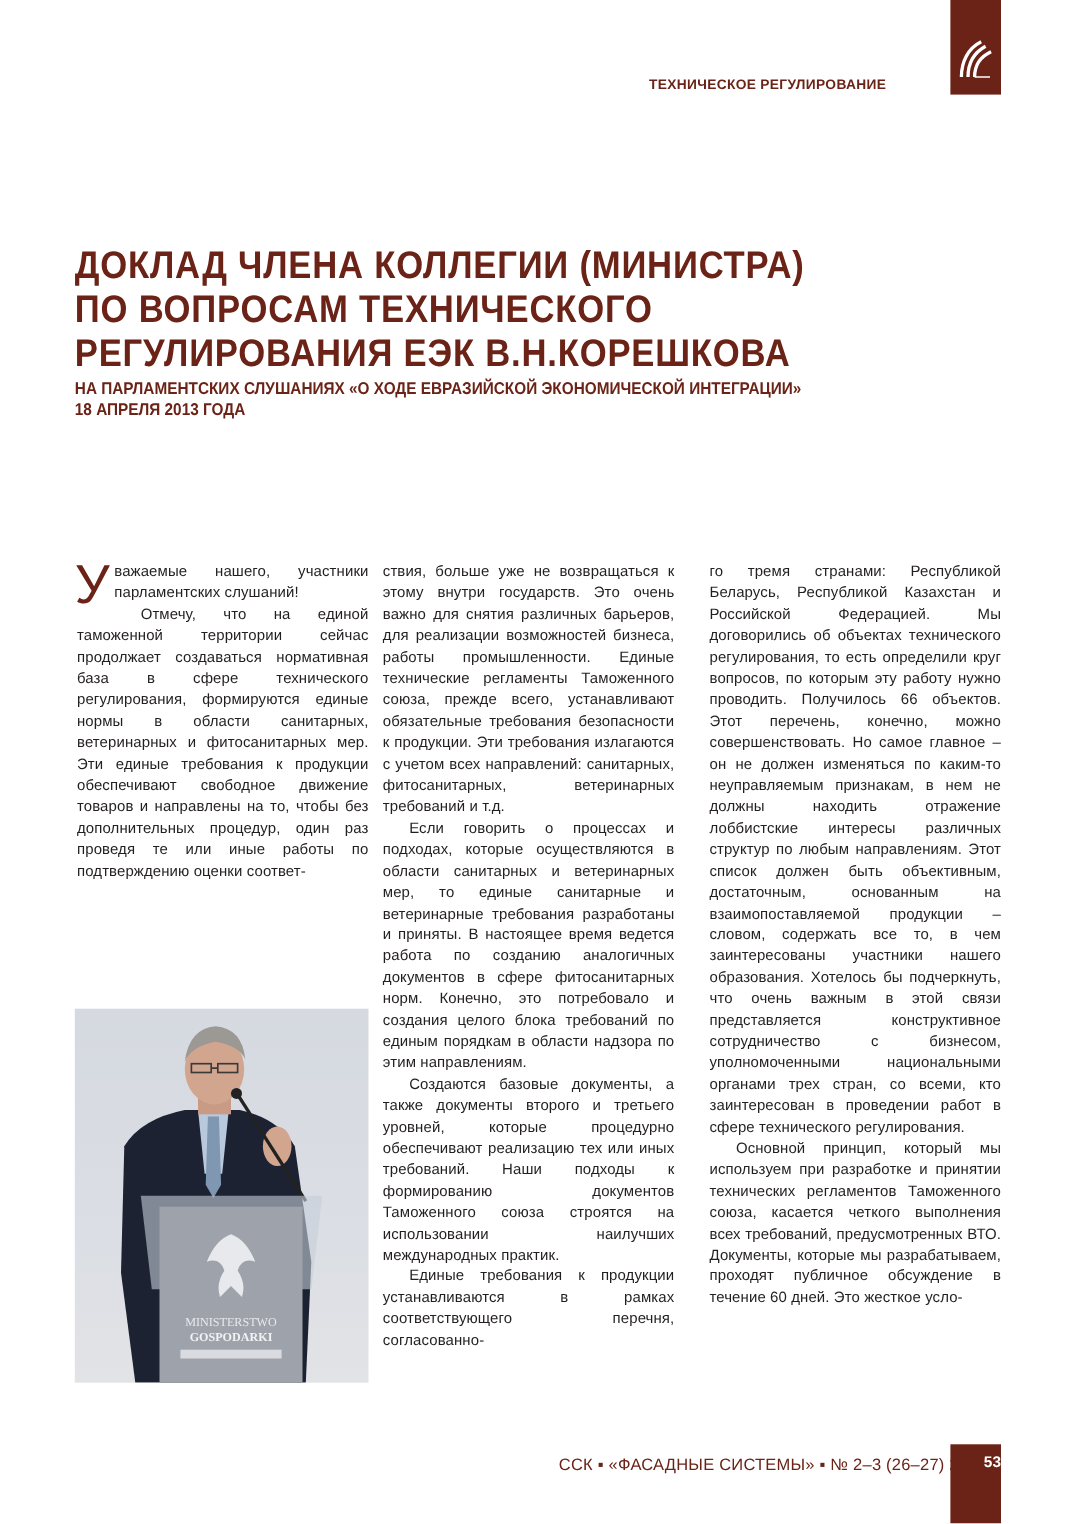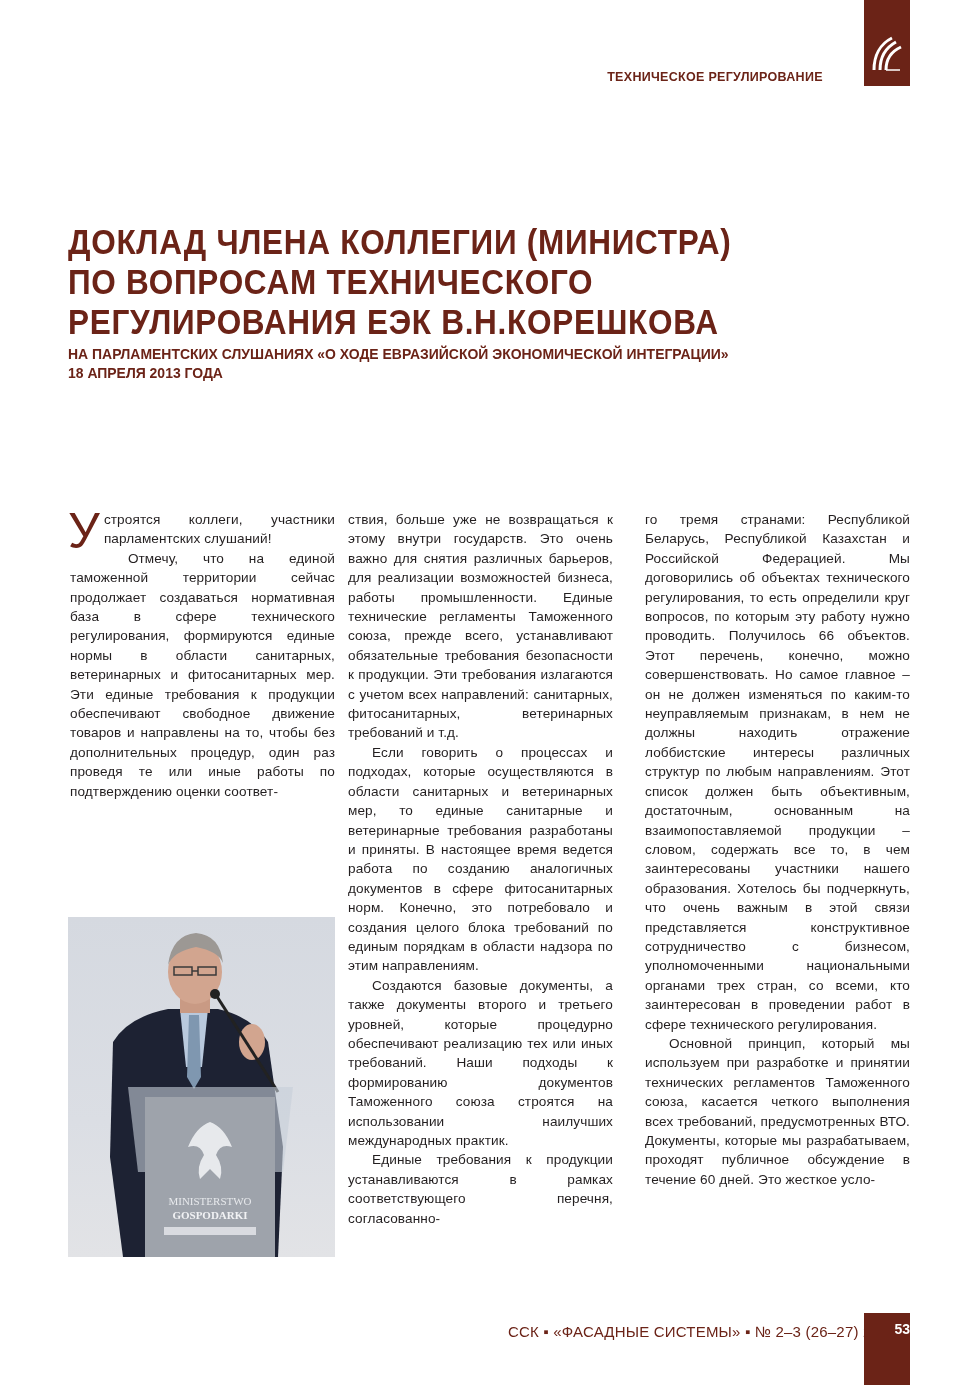--- a/index.html
+++ b/index.html
@@ -1,21 +1,21 @@
 <!DOCTYPE html>
 <html><head>
 <meta charset="utf-8">
 <style>
   html, body { margin: 0; padding: 0; background: #ffffff; }
   body { width: 980px; height: 1385px; position: relative; overflow: hidden; font-family: "Liberation Sans", sans-serif; color: #231f20; }
 
   .top-tab { position: absolute; left: 864px; top: 0; width: 46px; height: 86px; background: #6b2317; }
   .top-tab svg { position: absolute; left: 6px; top: 36px; }
 
-  .section-label { position: absolute; left: 590px; top: 70px; width: 250px; text-align: center; font-size: 12.5px; font-weight: bold; letter-spacing: 0.3px; color: #6b2317; }
+  .section-label { position: absolute; left: 590px; top: 70px; width: 250px; text-align: left; font-size: 12.5px; font-weight: bold; letter-spacing: 0.3px; color: #6b2317; }
 
   .title { position: absolute; left: 68px; top: 222px; margin: 0; font-family: "Liberation Sans", sans-serif; font-weight: bold; color: #6b2317; font-size: 35px; line-height: 40px; letter-spacing: 0.8px; transform: scaleX(0.9); transform-origin: left top; white-space: nowrap; }
   .subtitle { position: absolute; left: 68px; top: 344px; margin: 0; font-weight: bold; color: #6b2317; font-size: 15.5px; line-height: 19px; transform: scaleX(0.9); transform-origin: left top; white-space: nowrap; }
 
   .col { position: absolute; font-size: 13.6px; line-height: 19.4px; color: #231f20; text-align: justify; letter-spacing: 0.1px; }
   .col p { margin: 0; text-indent: 24px; }
   .col p.noindent { text-indent: 0; }
   .col1 { left: 70px; top: 510px; width: 265px; }
   .col2 { left: 348px; top: 510px; width: 265px; }
   .col3 { left: 645px; top: 510px; width: 265px; }
@@ -47,21 +47,21 @@
   <span>ПО ВОПРОСАМ ТЕХНИЧЕСКОГО</span><br>
   <span>РЕГУЛИРОВАНИЯ ЕЭК В.Н.КОРЕШКОВА</span>
 </h1>
 
 <h2 class="subtitle">
   <span>НА ПАРЛАМЕНТСКИХ СЛУШАНИЯХ «О ХОДЕ ЕВРАЗИЙСКОЙ ЭКОНОМИЧЕСКОЙ ИНТЕГРАЦИИ»</span><br>
   <span>18 АПРЕЛЯ 2013 ГОДА</span>
 </h2>
 
 <div class="col col1">
-  <p class="noindent"><span class="dropcap">У</span><span>строятся коллеги, участники парламентских слушаний!</span></p>
+  <p class="noindent"><span class="dropcap">У</span><span>важаемые нашего, участники парламентских слушаний!</span></p>
   <p>Отмечу, что на единой таможенной территории сейчас продолжает создаваться нормативная база в сфере технического регулирования, формируются единые нормы в области санитарных, ветеринарных и фитосанитарных мер. Эти единые требования к продукции обеспечивают свободное движение товаров и направлены на то, чтобы без дополнительных процедур, один раз проведя те или иные работы по подтверждению оценки соответ-</p>
 </div>
 
 <div class="photo">
   <svg width="267" height="340" viewBox="0 0 267 340">
 
     <path d="M45 125 Q60 100 100 92 L150 92 Q185 100 200 125 L215 230 L210 340 L55 340 L42 240 Z" fill="#1d2233"></path>
 
     <path d="M112 92 L140 92 L134 150 L118 150 Z" fill="#b9c9dd"></path>
 

